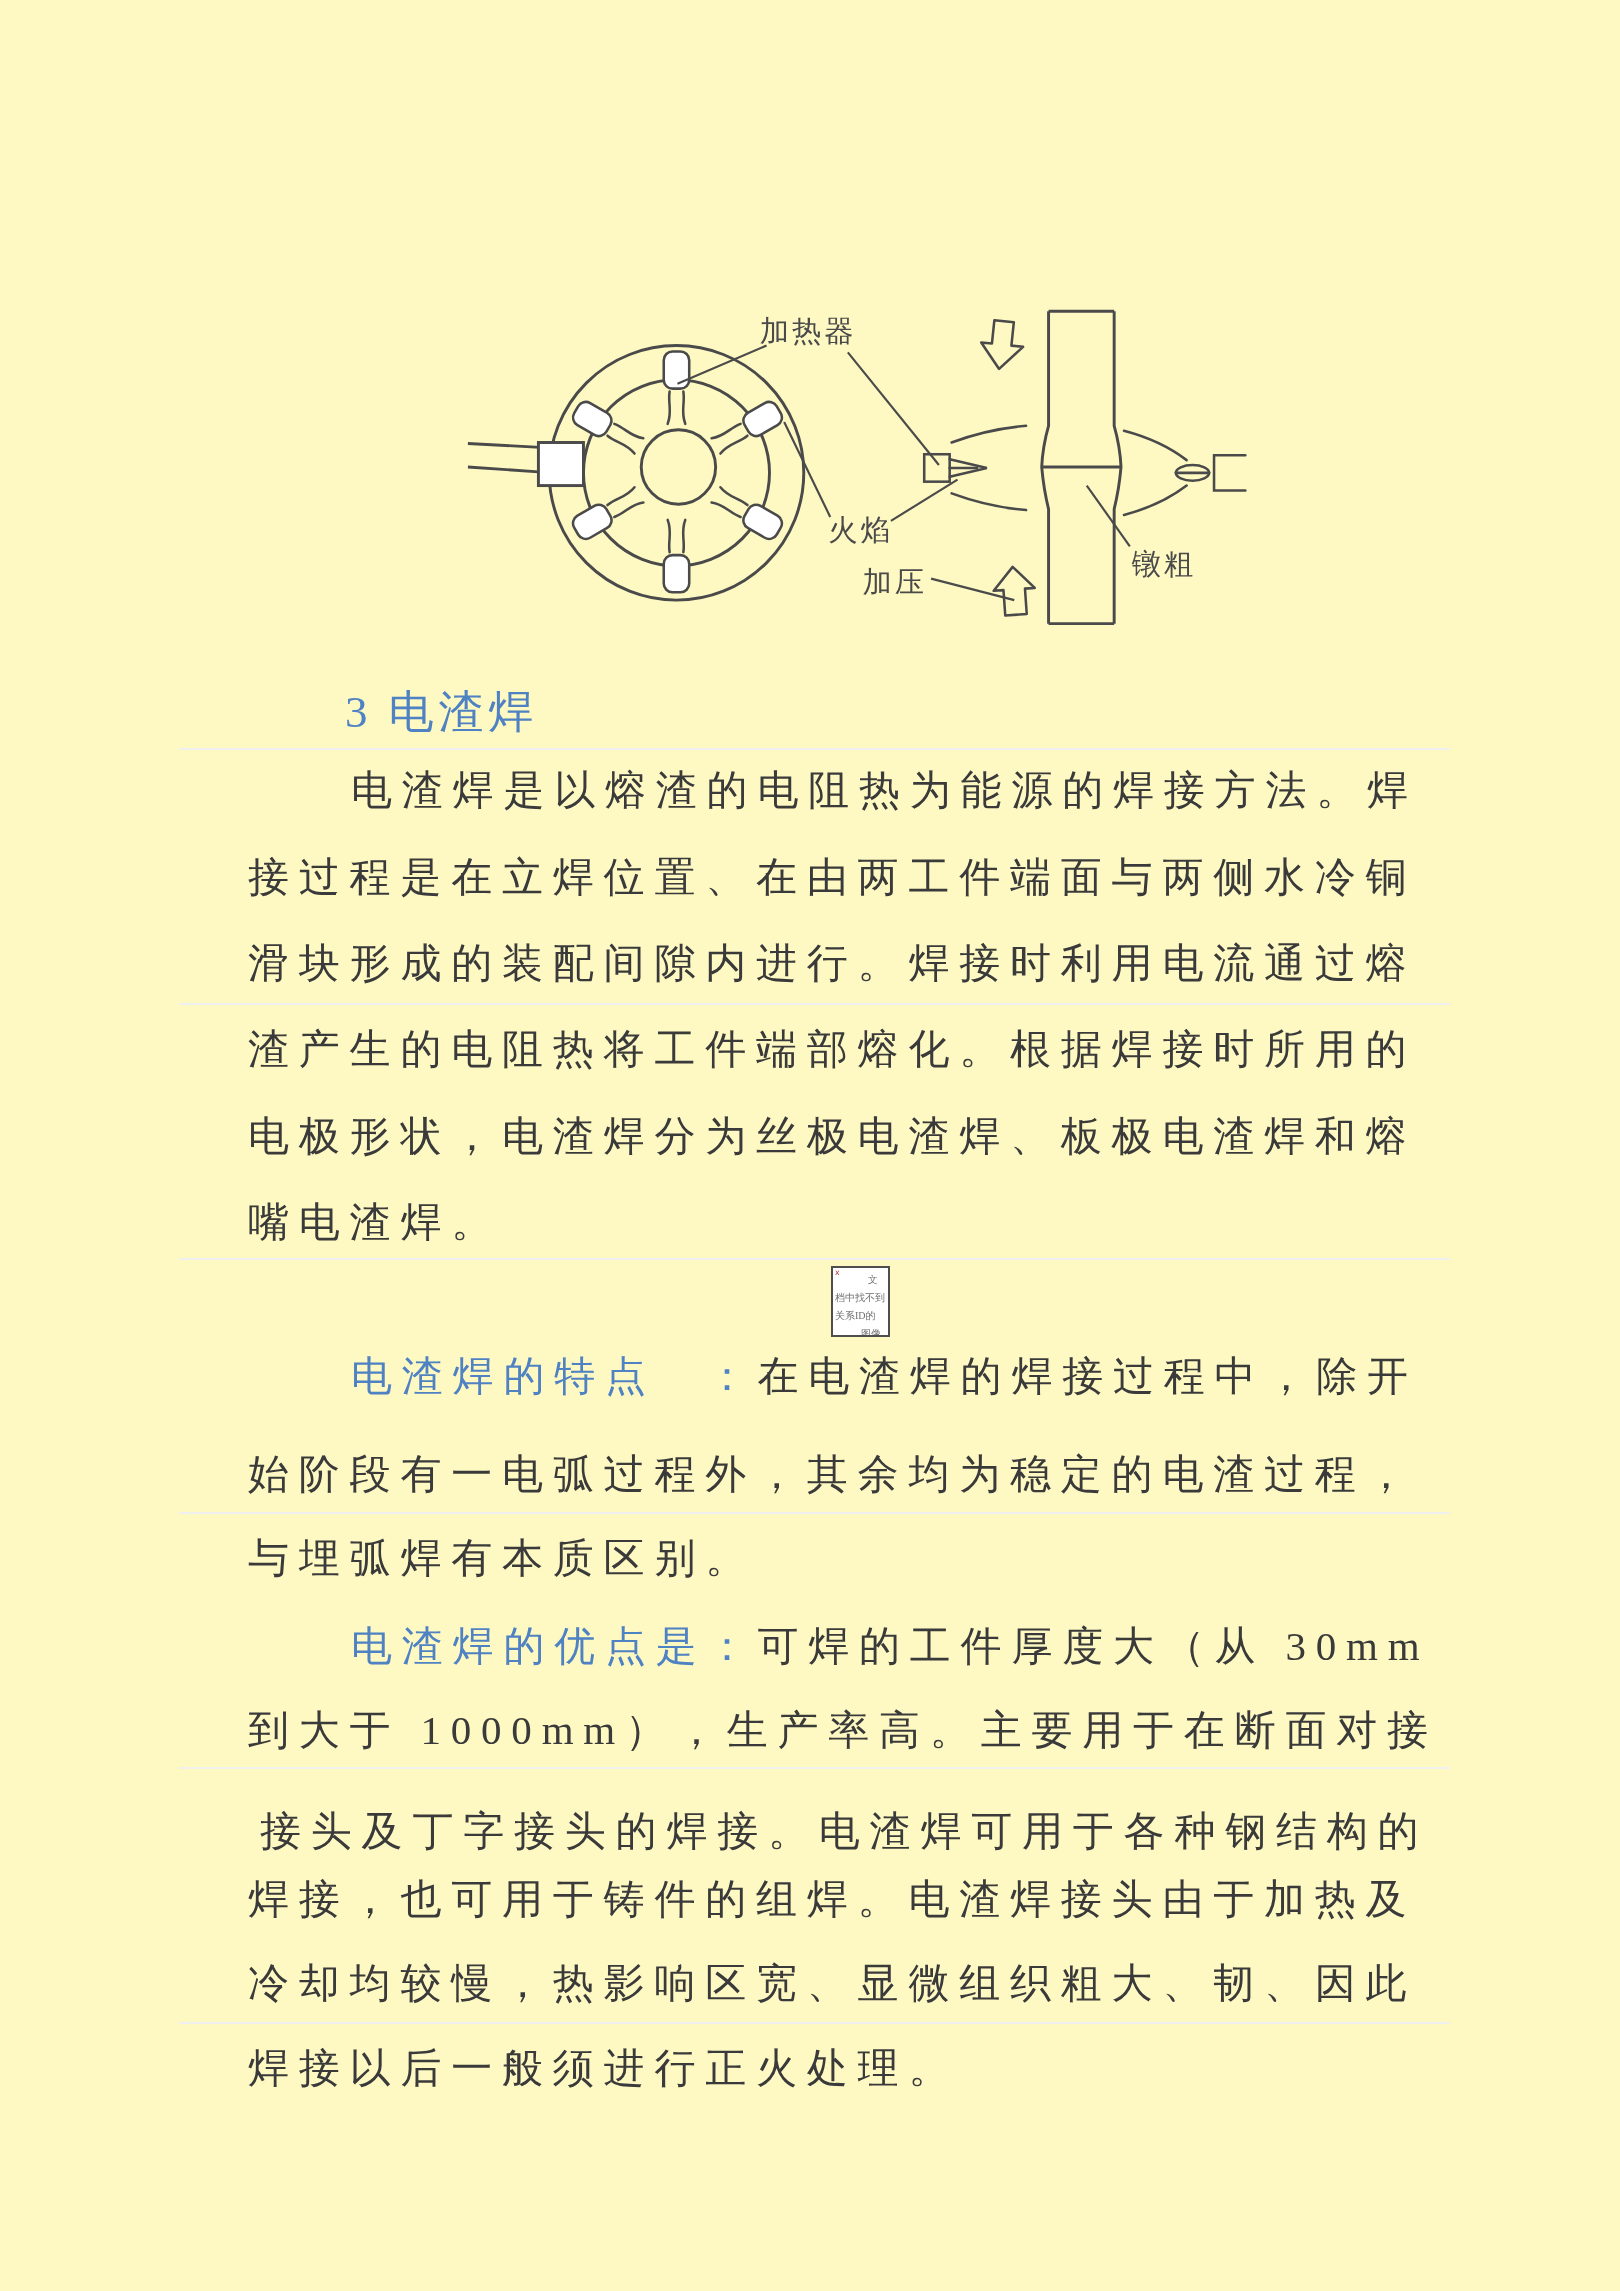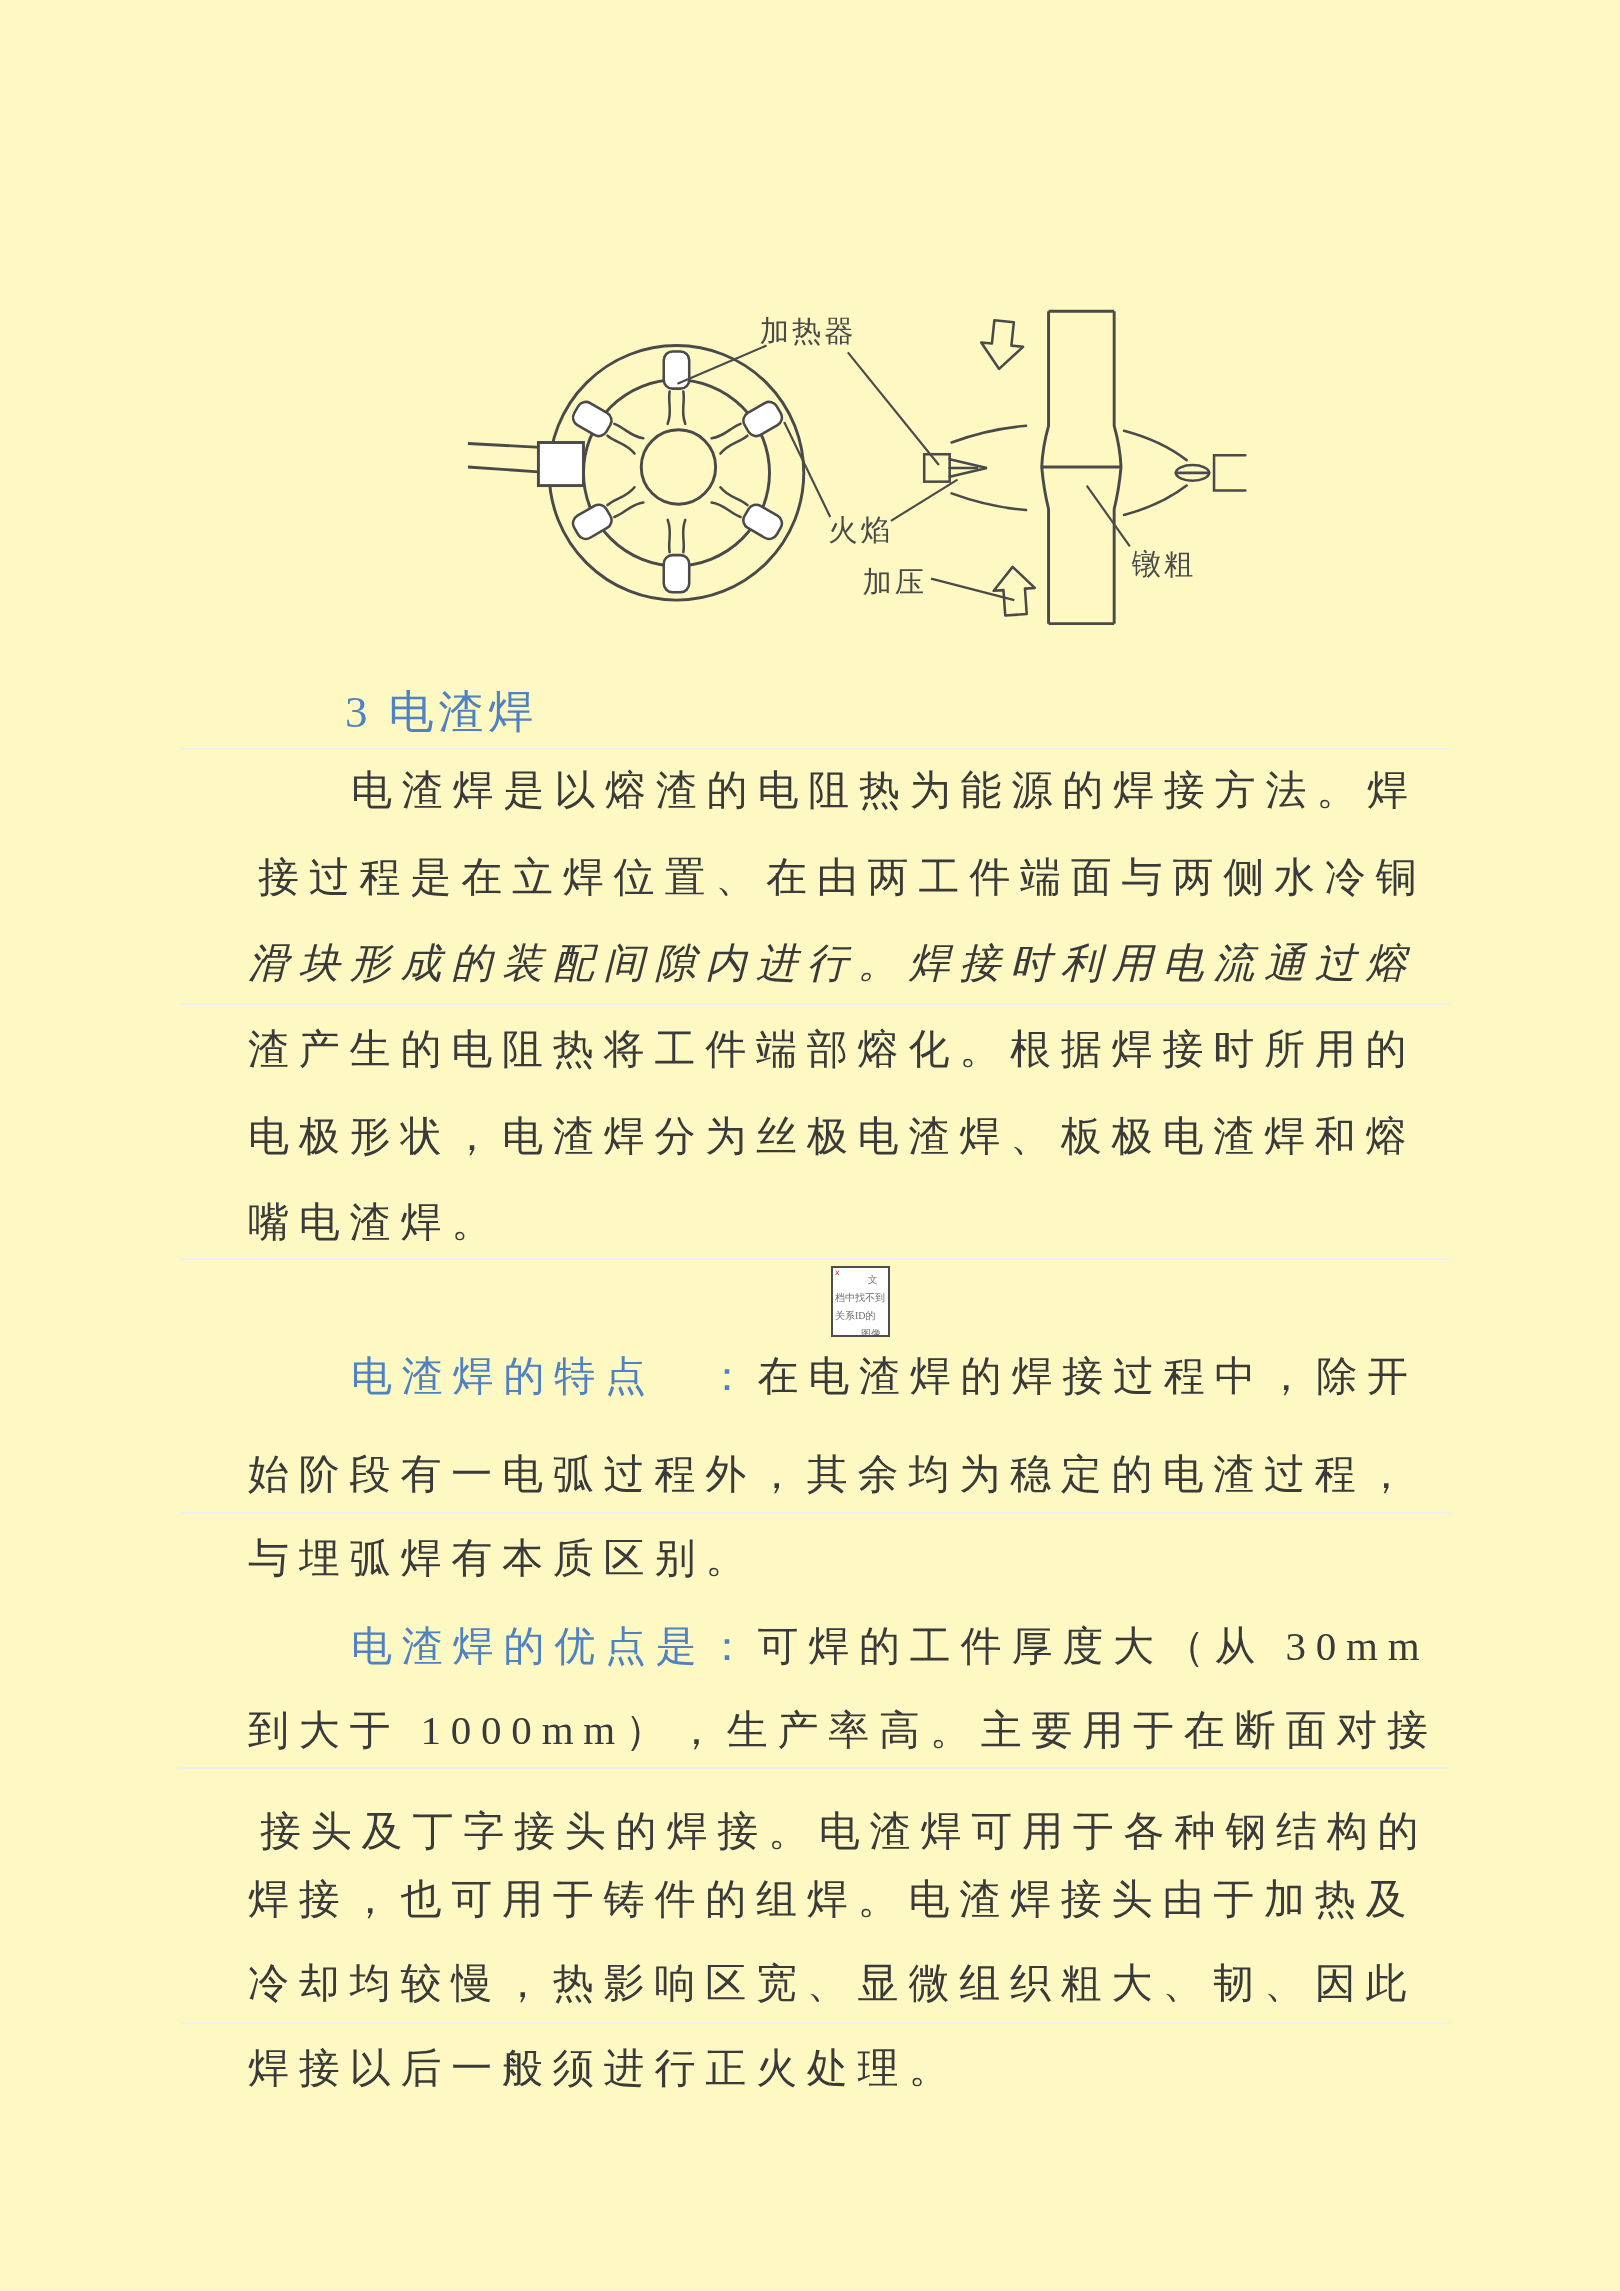--- a/index.html
+++ b/index.html
@@ -113,22 +113,22 @@
     <text x="480" y="160">加热器</text>
     <text x="550" y="364">火焰</text>
     <text x="585" y="417">加压</text>
     <text x="860" y="398">镦粗</text>
   </svg>
 
   <div id="heading">3 电渣焊</div>
 
   <div id="text-layer">
       <div class="bodyline" style="top: 765px; left: 103px;">电渣焊是以熔渣的电阻热为能源的焊接方法。焊</div>
-      <div class="bodyline" style="top: 852px; left: 10px;">接过程是在立焊位置、在由两工件端面与两侧水冷铜</div>
-      <div class="bodyline" style="top: 938px; left: 0px; font-style: italic;">滑块形成的装配间隙内进行。焊接时利用电流通过熔</div>
+      <div class="bodyline" style="top: 852px; left: 0px;">接过程是在立焊位置、在由两工件端面与两侧水冷铜</div>
+      <div class="bodyline" style="top: 938px; left: 0px;">滑块形成的装配间隙内进行。焊接时利用电流通过熔</div>
       <div class="bodyline" style="top: 1024px; left: 0px;">渣产生的电阻热将工件端部熔化。根据焊接时所用的</div>
       <div class="bodyline" style="top: 1111px; left: 0px;">电极形状，电渣焊分为丝极电渣焊、板极电渣焊和熔</div>
       <div class="bodyline" style="top: 1197px; left: 0px;">嘴电渣焊。</div>
       <div class="bodyline" style="top: 1351px; left: 103px;"><span class="lead">电渣焊的特点　：</span><span>在电渣焊的焊接过程中，除开</span></div>
       <div class="bodyline" style="top: 1533px; left: 0px;">与埋弧焊有本质区别。</div>
       <div class="bodyline" style="top: 1449px; left: 0px;">始阶段有一电弧过程外，其余均为稳定的电渣过程，</div>
       <div class="bodyline" style="top: 1621px; left: 103px;"><span class="lead">电渣焊的优点是：</span><span>可焊的工件厚度大（从 30mm</span></div>
       <div class="bodyline" style="top: 1705px; left: 0px;">到大于 1000mm），生产率高。主要用于在断面对接</div>
       <div class="bodyline" style="top: 1790px; left: 12px; margin-top: 16px;">接头及丁字接头的焊接。电渣焊可用于各种钢结构的</div>
       <div class="bodyline" style="top: 1874px; left: 0px;">焊接，也可用于铸件的组焊。电渣焊接头由于加热及</div>

